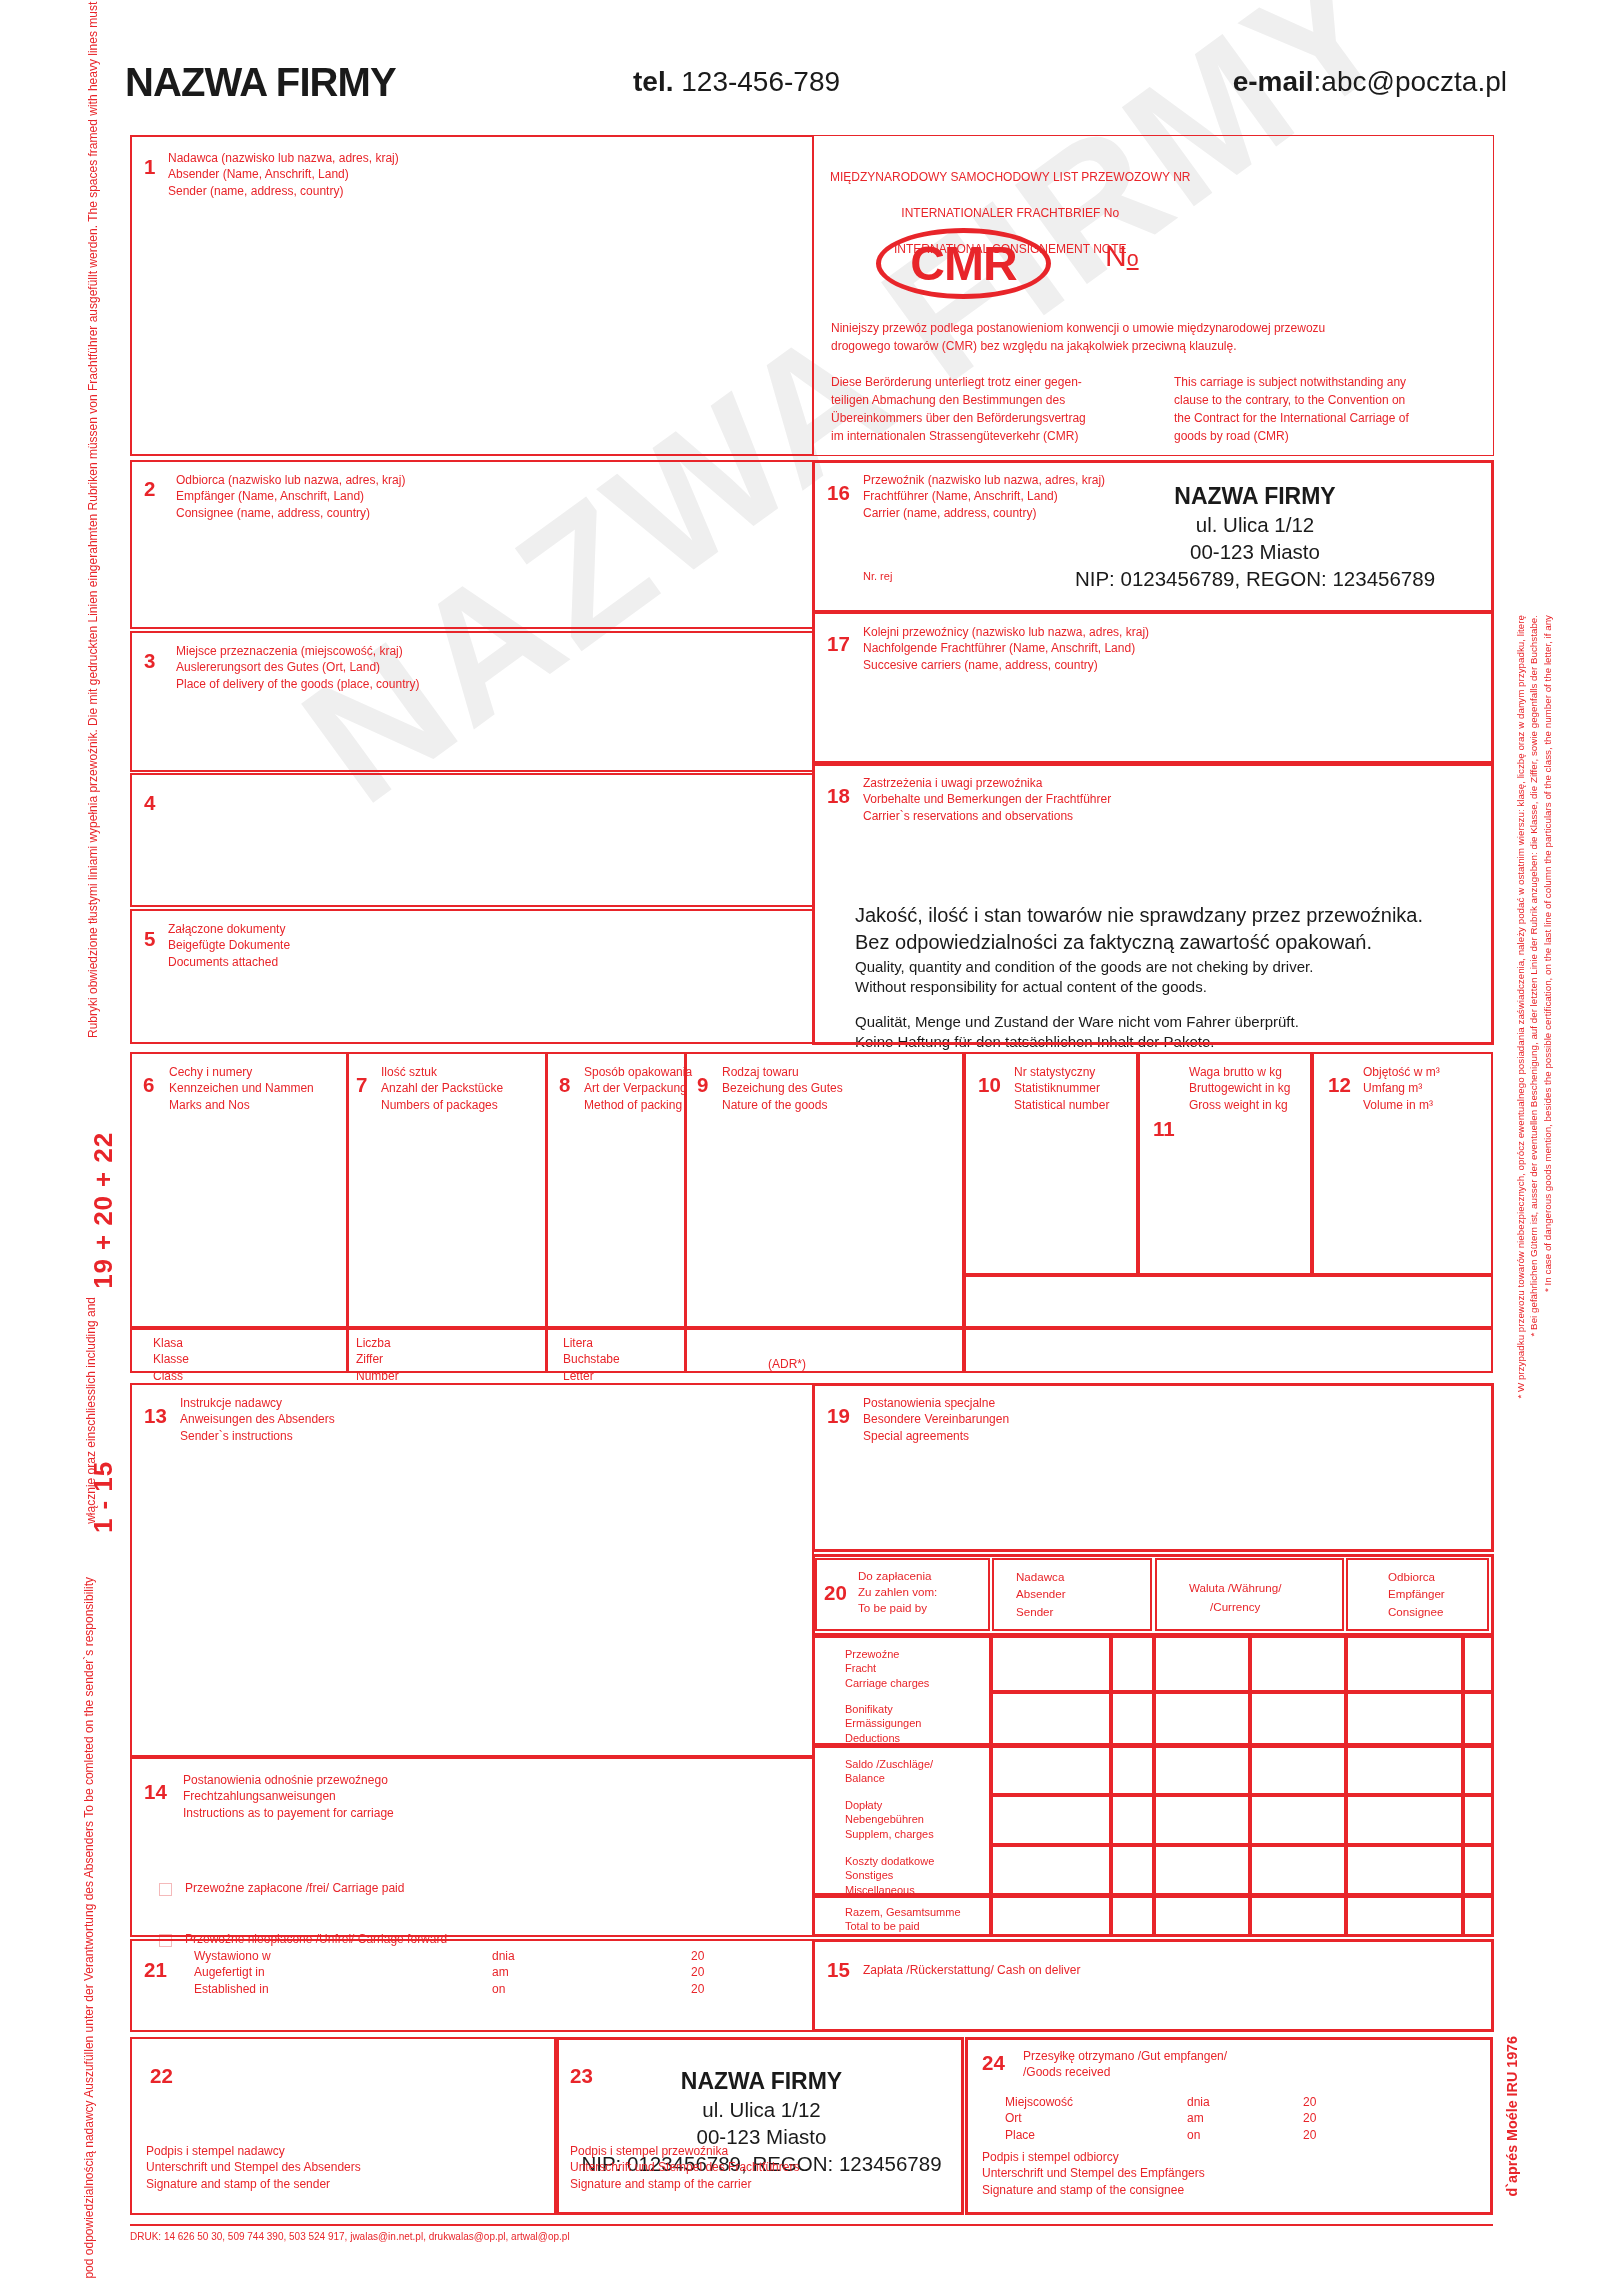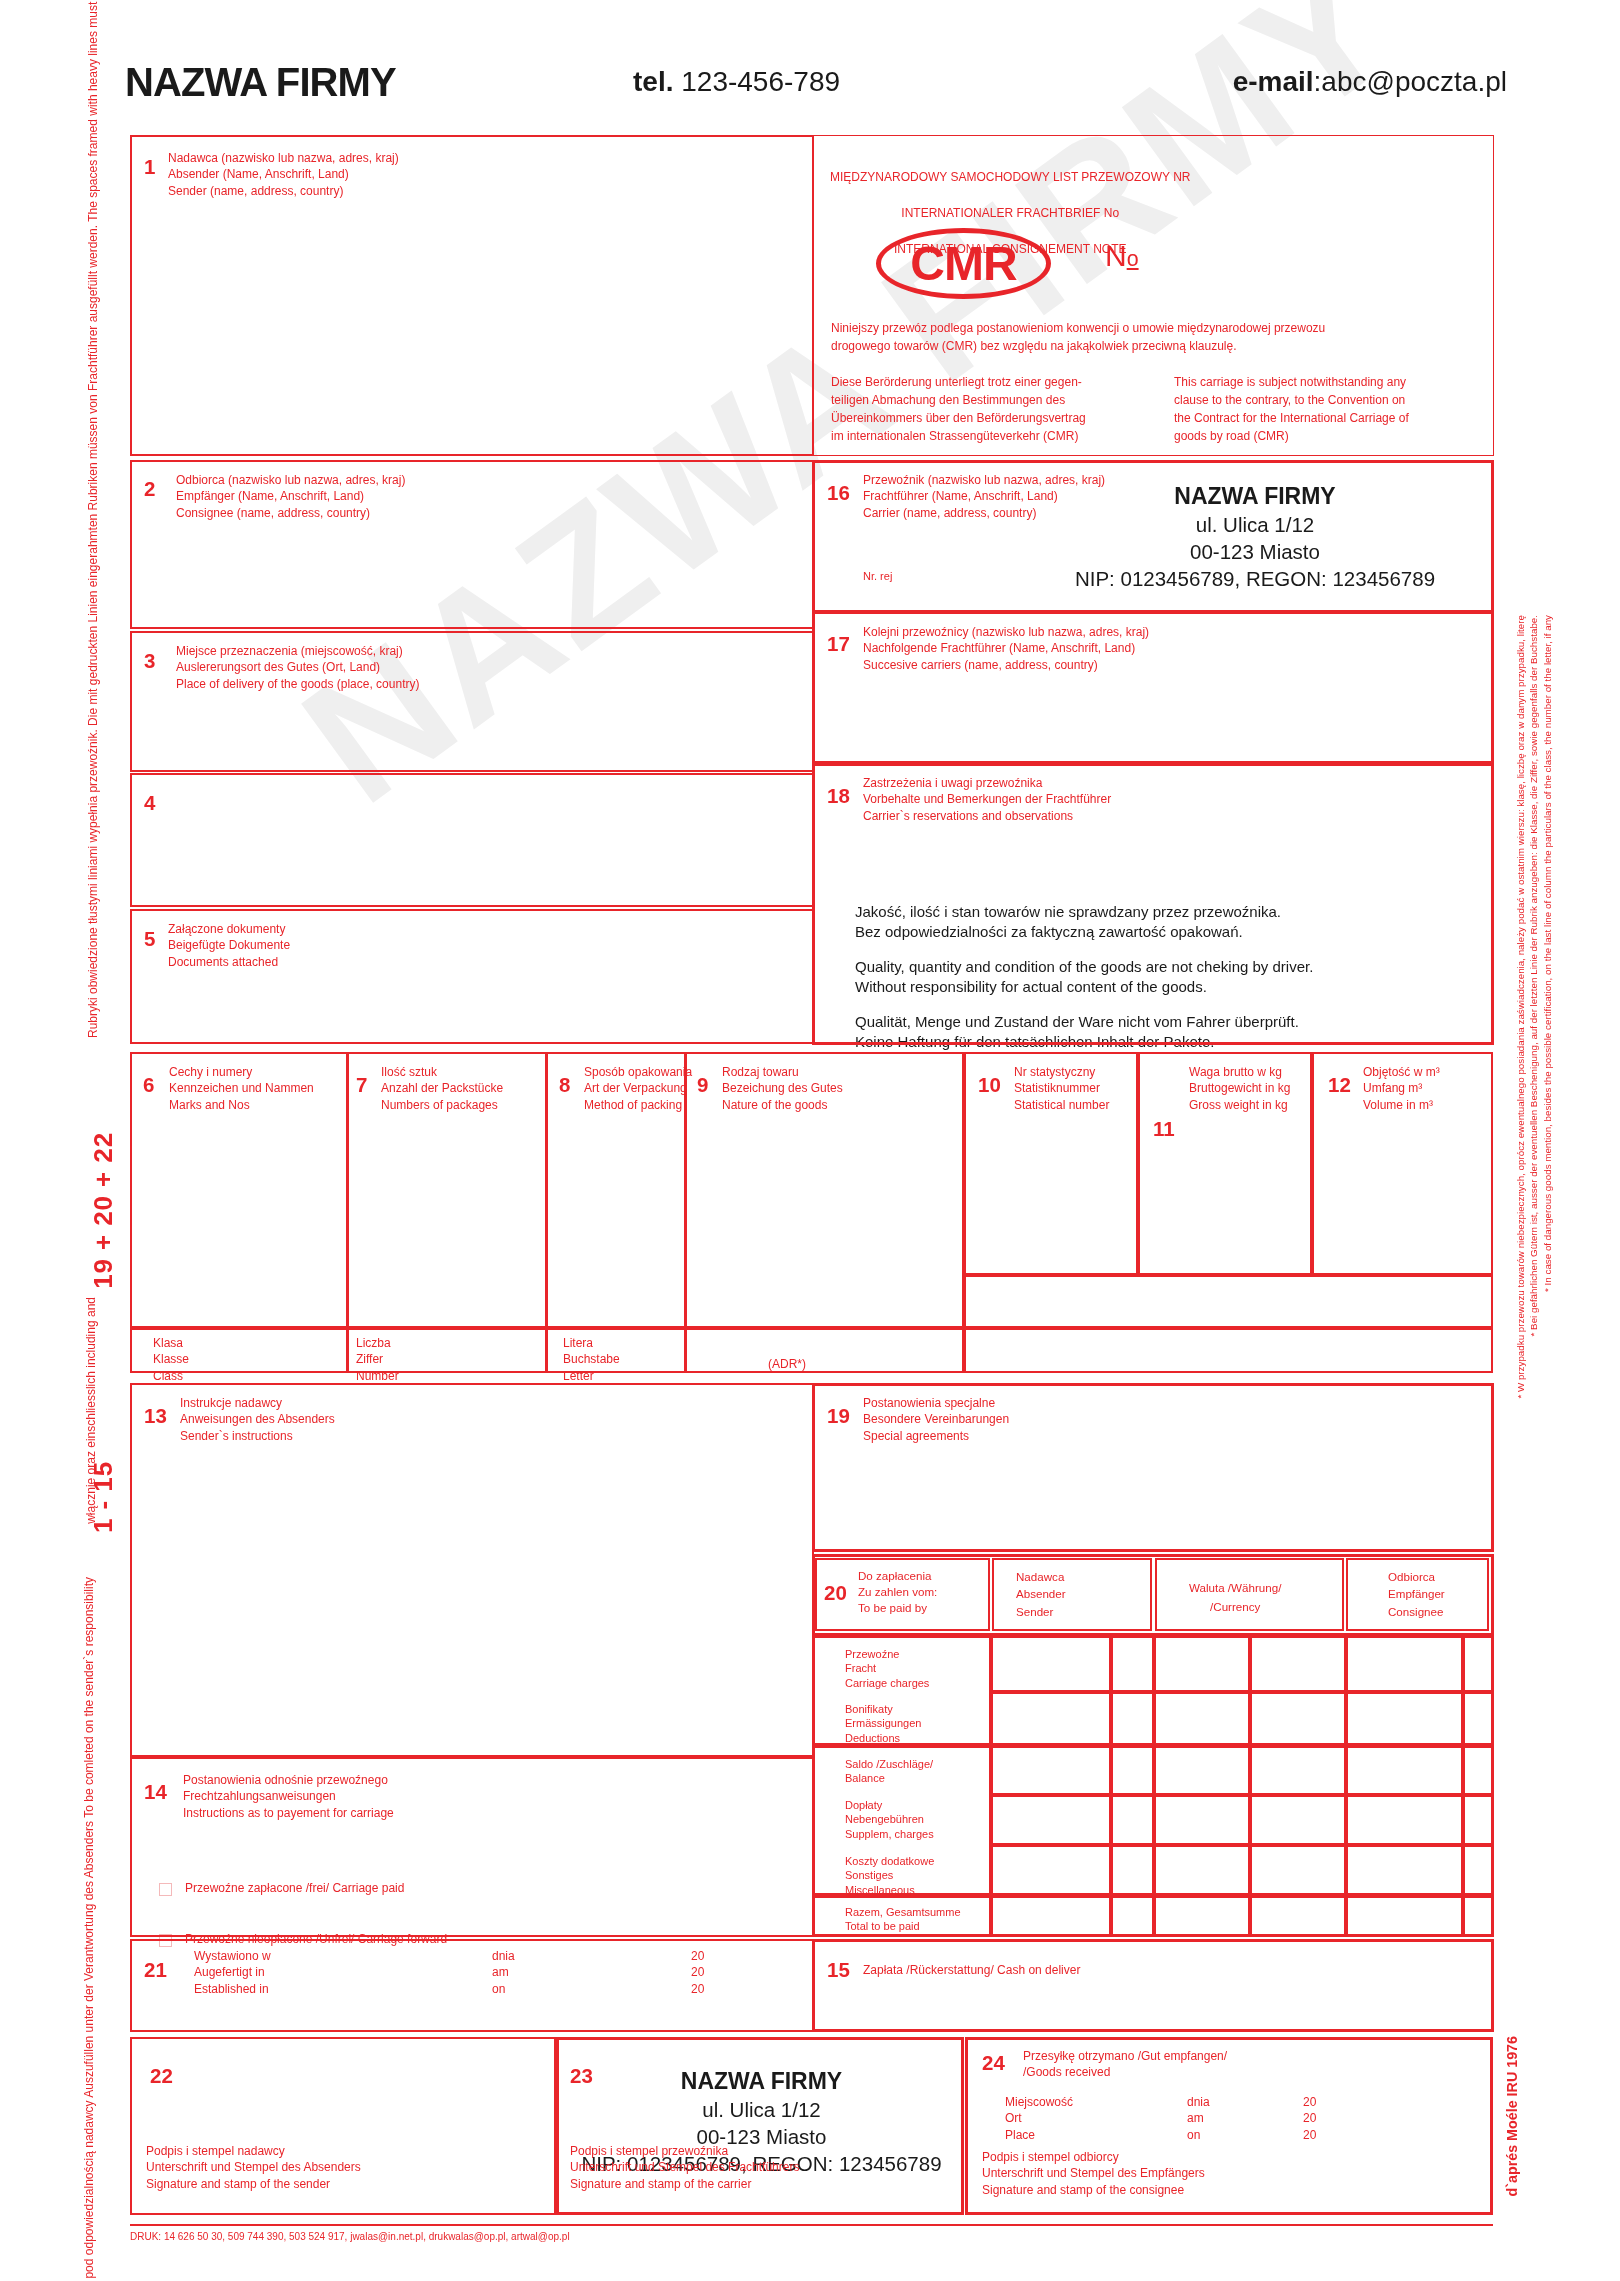--- a/index.html
+++ b/index.html
@@ -200,21 +200,21 @@
   <div class="num" data-name="field-17-number" style="left:827px; top:634px;">17</div>
   <div class="lbl" data-name="field-17-label" style="left:863px; top:624px;">Kolejni przewoźnicy (nazwisko lub nazwa, adres, kraj)
 Nachfolgende Frachtführer (Name, Anschrift, Land)
 Succesive carriers (name, address, country)</div>
 
   <div class="box" data-name="field-18-reservations-box" style="left:812px; top:763px; width:682px; height:282px; border-width:3.6px;"></div>
   <div class="num" data-name="field-18-number" style="left:827px; top:786px;">18</div>
   <div class="lbl" data-name="field-18-label" style="left:863px; top:775px;">Zastrzeżenia i uwagi przewoźnika
 Vorbehalte und Bemerkungen der Frachtführer
 Carrier`s reservations and observations</div>
-  <div class="blk" data-name="field-18-body-pl" style="left:855px; top:902px; font-size:15px;">Jakość, ilość i stan towarów nie sprawdzany przez przewoźnika.
+  <div class="blk" data-name="field-18-body-pl" style="left:855px; top:902px; font-size:20px;">Jakość, ilość i stan towarów nie sprawdzany przez przewoźnika.
 Bez odpowiedzialności za faktyczną zawartość opakowań.</div>
   <div class="blk" data-name="field-18-body-en" style="left:855px; top:957px; font-size:15px;">Quality, quantity and condition of the goods are not cheking by driver.
 Without responsibility for actual content of the goods.</div>
   <div class="blk" data-name="field-18-body-de" style="left:855px; top:1012px; font-size:15px;">Qualität, Menge und Zustand der Ware nicht vom Fahrer überprüft.
 Keine Haftung für den tatsächlichen Inhalt der Pakete.</div>
 
   <div class="box" data-name="goods-section-box" style="left:130px; top:1052px; width:1363px; height:321px;"></div>
 
   <div class="box" data-name="goods-sep-6-7" style="left:346px; top:1052px; width:2.7px; height:321px; border:0; background:#e8252a;"></div>
   <div class="box" data-name="goods-sep-7-8" style="left:545px; top:1052px; width:2.7px; height:321px; border:0; background:#e8252a;"></div>

